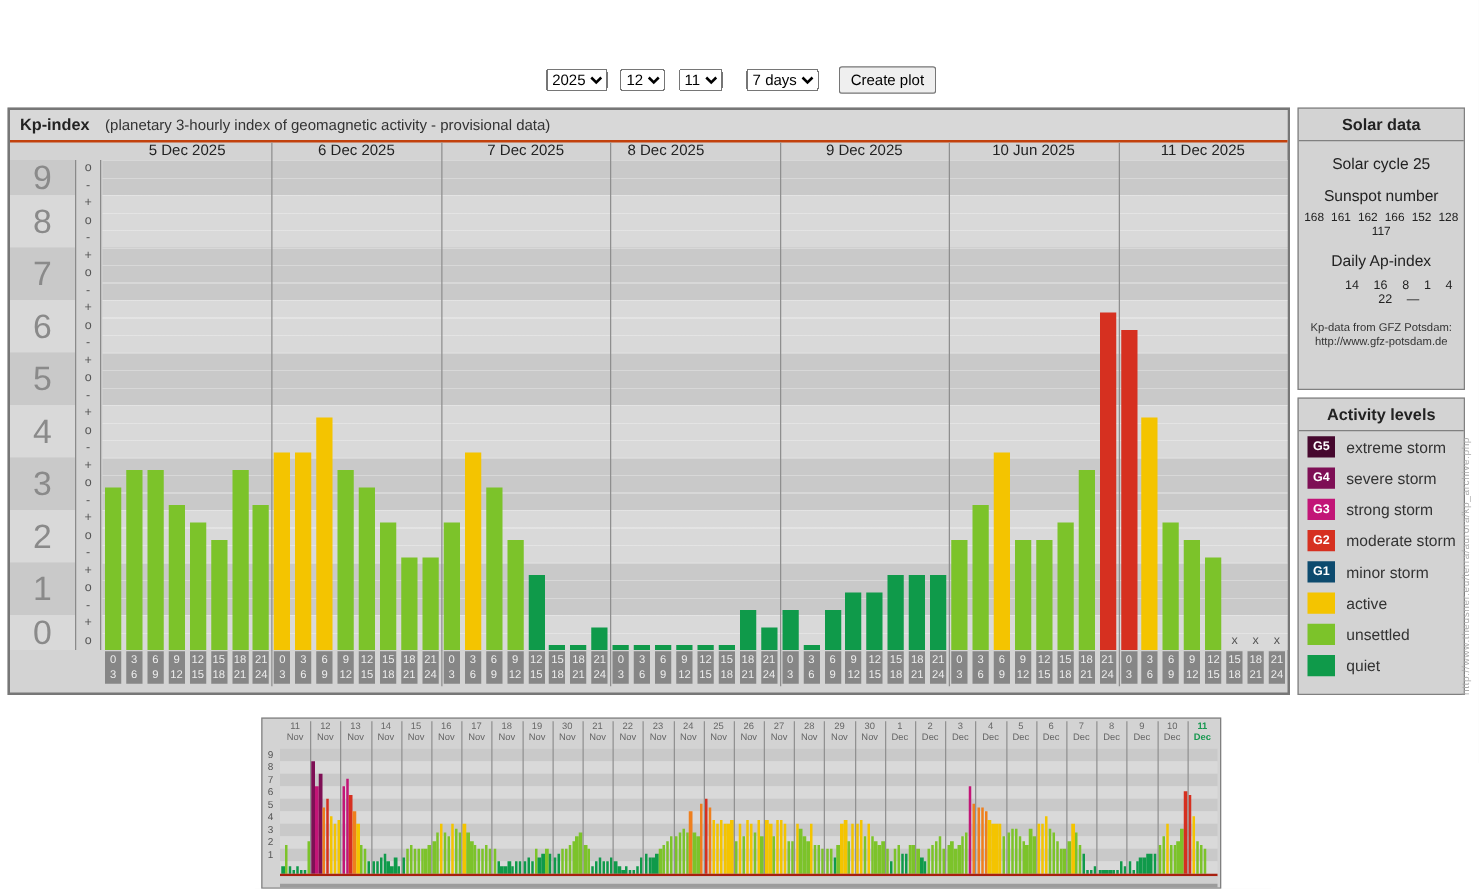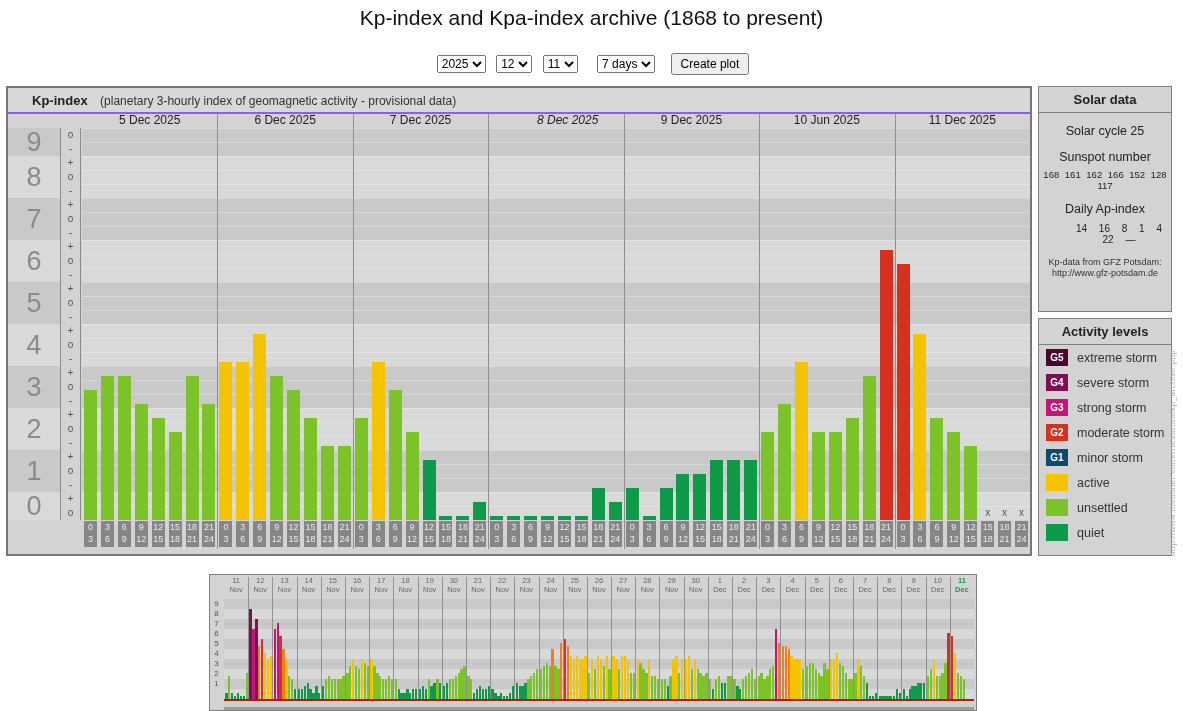--- a/index.html
+++ b/index.html
@@ -7,22 +7,22 @@
   #page{position:relative;width:1183px;height:711px;}
   #page-title{position:absolute;top:6px;left:0;width:100%;text-align:center;
     font-size:21px;color:#111;font-weight:normal;}
   #controls{position:absolute;top:53px;left:0;width:100%;text-align:center;}
   #controls select{font-size:12px;margin:0 3px;}
   #controls button{font-size:12px;margin-left:8px;padding:2px 8px;}
 
   
   #main-box{position:absolute;left:6px;top:86px;width:1026px;height:470px;
     border:2px solid #777;background:#d3d3d3;box-sizing:border-box;}
-  #main-head{height:24px;line-height:24px;border-bottom:2px solid #8b5cf6;background:#d8d8d8;
-    padding-left:24px;white-space:nowrap;}
+  #main-head{height:24px;line-height:24px;border-bottom:2px solid #c2410c;background:#d8d8d8;
+    padding-left:8px;white-space:nowrap;}
   #main-head b{font-size:13px;color:#222;}
   #main-head span{font-size:12px;color:#333;margin-left:8px;}
   #main-body{position:relative;height:422px;}
   #num-col{position:absolute;left:0;top:14px;width:52px;}
   #num-col .ncell{text-align:center;color:#8a8a8a;font-size:27px;}
   #sub-col{position:absolute;left:52px;top:14px;width:21px;background:#d3d3d3;
     border-left:1px solid #8a8a8a;border-right:1px solid #8a8a8a;box-sizing:border-box;}
   #sub-col .scell{height:14px;line-height:14px;text-align:center;font-size:10px;color:#555;}
   #kp-plot{position:absolute;left:74px;top:0;width:948px;height:446px;}
   .day-date{position:absolute;top:0;height:14px;line-height:13px;text-align:center;
@@ -67,21 +67,20 @@
   .m-sep{position:absolute;top:2px;width:1px;height:122px;background:#919191;}
   .m-bar{position:absolute;}
   #m-baseline{position:absolute;left:0;top:124px;width:750px;height:2px;background:#a8200f;}
   #m-bottom1{position:absolute;left:0;top:126px;width:750px;height:6px;background:#cfcfcf;}
   #m-bottom2{position:absolute;left:0;top:132px;width:750px;height:4px;background:#9c9c9c;}
 </style>
 </head>
 <body>
 
 <div id="page">
-  <div id="page-title">Kp-index and Kpa-index archive (1868 to present)</div>
 
   <div id="controls">
     <select><option>2025</option></select>
     <select><option>12</option></select>
     <select><option>11</option></select>
     <select style="margin-left:12px;"><option>7 days</option></select>
     <button>Create plot</button>
   </div>
 
   <div id="main-box">
@@ -264,21 +263,21 @@
           <div class="kp-bar" style="left: 374.393px; width: 13px; top: 402px; height: 4px; background: rgb(15, 154, 74);"></div>
           <div class="hour-box" style="left: 374.393px; width: 13px; top: 407px;">
             <div>18</div>
             <div>21</div>
           </div>
           <div class="kp-bar" style="left: 391.321px; width: 13px; top: 388px; height: 18px; background: rgb(15, 154, 74);"></div>
           <div class="hour-box" style="left: 391.321px; width: 13px; top: 407px;">
             <div>21</div>
             <div>24</div>
           </div>
-          <div class="day-date" style="left: 418px; width: 135.429px; font-style: italic;">8 Dec 2025</div>
+          <div class="day-date" style="left: 383px; width: 135.429px;">8 Dec 2025</div>
           <div class="day-sep" style="left: 406.286px;"></div>
           <div class="kp-bar" style="left: 408.25px; width: 13px; top: 402px; height: 4px; background: rgb(15, 154, 74);"></div>
           <div class="hour-box" style="left: 408.25px; width: 13px; top: 407px;">
             <div>0</div>
             <div>3</div>
           </div>
           <div class="kp-bar" style="left: 425.179px; width: 13px; top: 402px; height: 4px; background: rgb(15, 154, 74);"></div>
           <div class="hour-box" style="left: 425.179px; width: 13px; top: 407px;">
             <div>3</div>
             <div>6</div>

